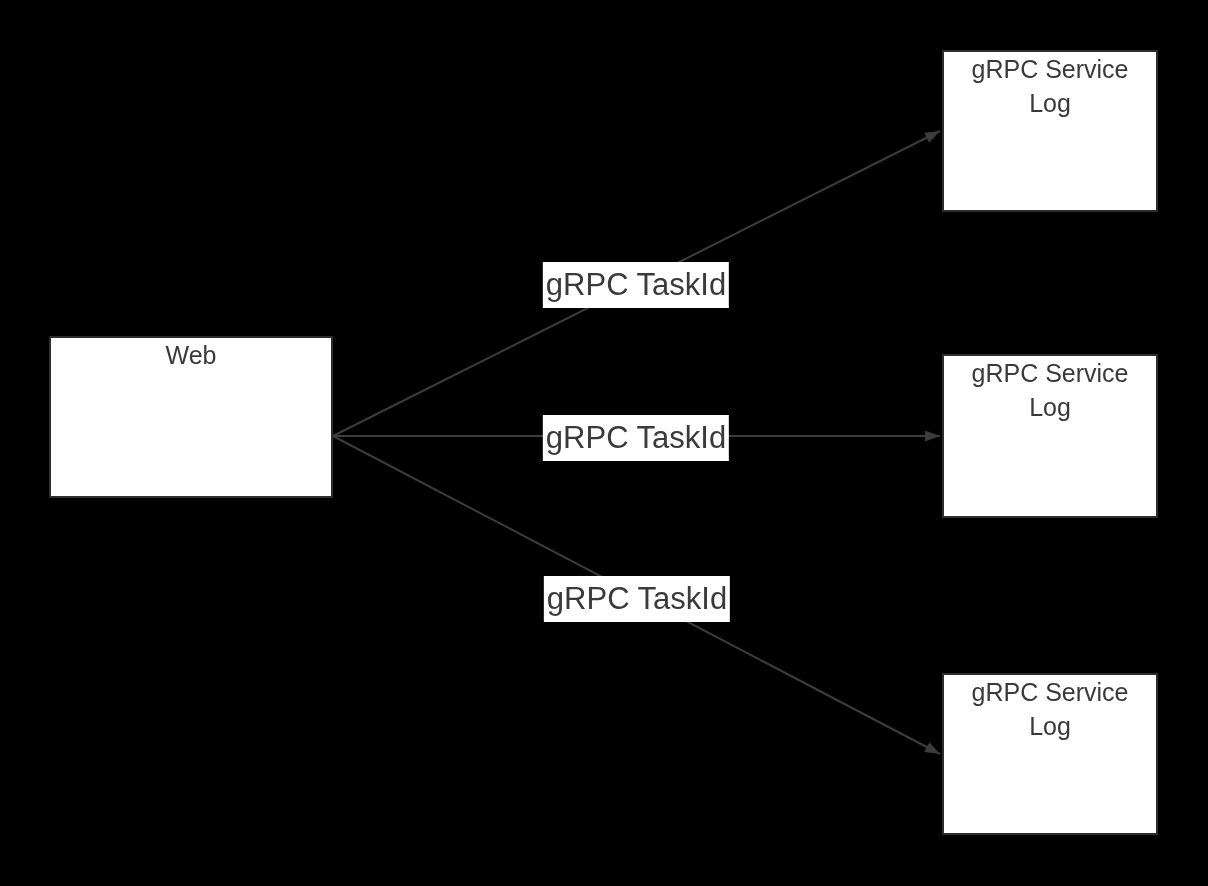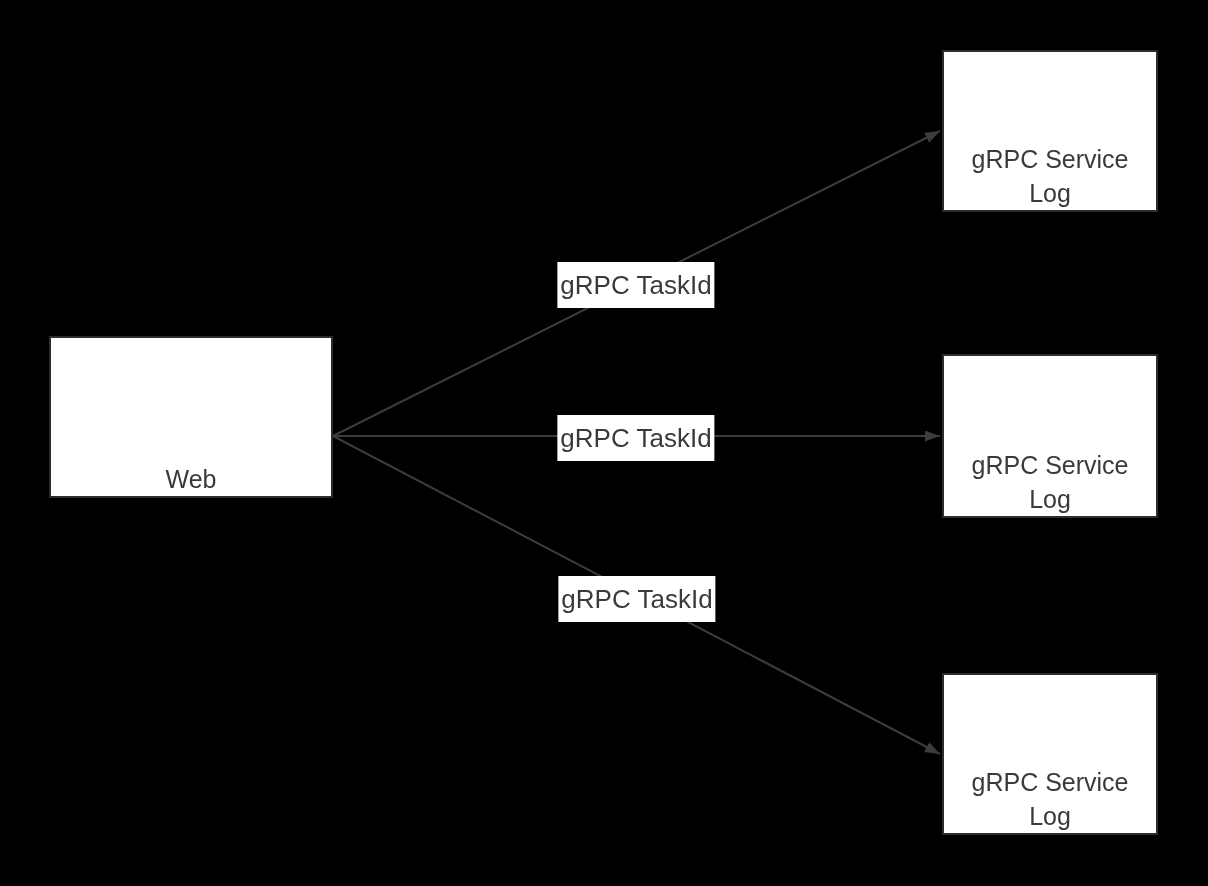--- a/index.html
+++ b/index.html
@@ -24,39 +24,39 @@
     width: 1208px;
     height: 886px;
     z-index: 1;
   }
   .node {
     position: absolute;
     box-sizing: border-box;
     background: var(--node-fill, #ffffff);
     border: 2px solid var(--node-stroke, #2d2d2d);
     display: flex;
-    align-items: flex-end;
+    align-items: flex-start;
     justify-content: center;
     z-index: 2;
   }
   .node-label {
     display: block;
     max-width: 182px;
     text-align: center;
     font-size: 25px;
     line-height: 34px;
     color: var(--text, #3a3a3a);
     white-space: normal;
   }
   .edge-label {
     position: absolute;
     transform: translate(-50%, -50%);
     background: var(--edge-label-bg, #ffffff);
     color: var(--text, #3a3a3a);
-    font-size: 26px;
+    font-size: 31px;
     line-height: 30px;
     padding: 8px 3px;
     white-space: nowrap;
     z-index: 3;
   }
 </style>
 </head>
 <body>
 
 <div id="canvas">

